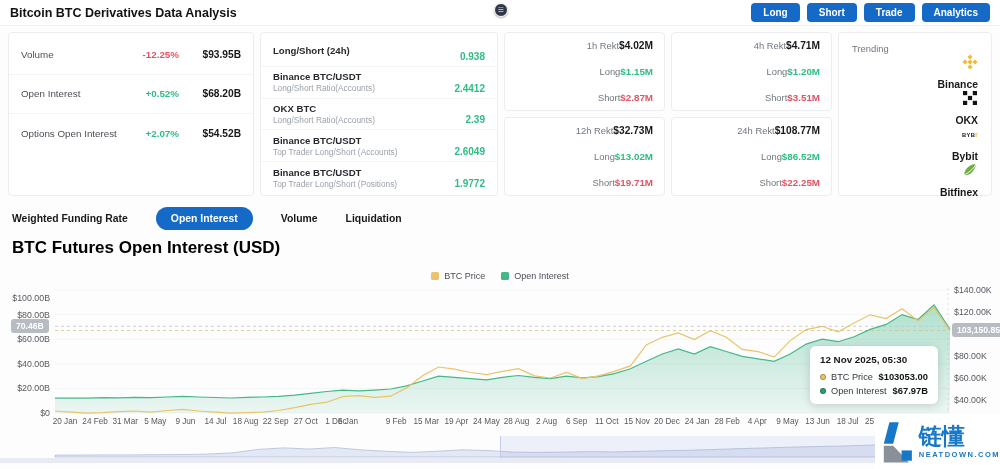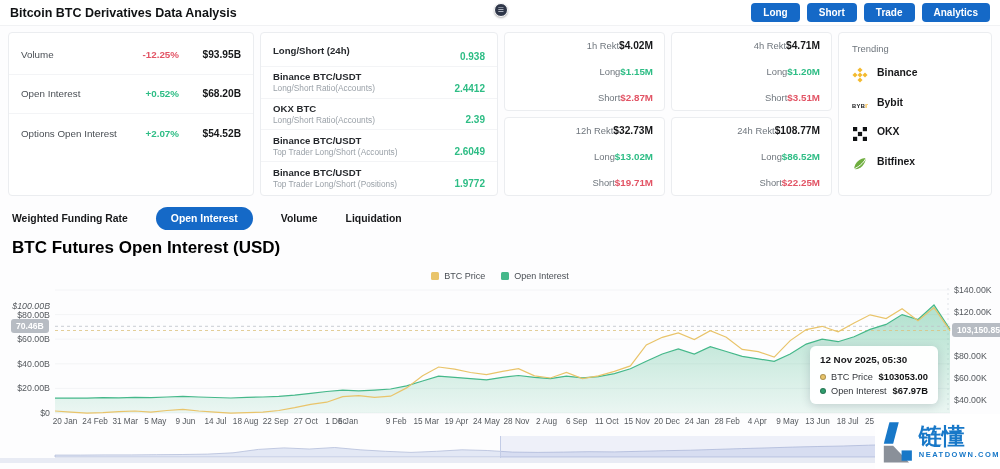--- a/index.html
+++ b/index.html
@@ -36,21 +36,21 @@
   .card-rekt { width:161px; height:79px; padding:7px 11px; display:flex; flex-direction:column; justify-content:space-between; }
   .k-row { display:flex; align-items:center; }
   .k-label { flex:1; font-size:9.4px; color:#6f767d; }
   .k-total { font-size:10.2px; font-weight:700; color:#17181a; }
   .k-long { font-size:9.8px; font-weight:600; color:#2ebd85; }
   .k-short { font-size:9.8px; font-weight:600; color:#e25465; }
 
   .card-trending { left:830px; top:0; width:154px; height:164px; padding:10px 13px; display:flex; flex-direction:column; }
   .t-title { font-size:9.4px; color:#6f767d; }
   .t-items { flex:1; display:flex; flex-direction:column; justify-content:space-evenly; }
-  .t-item { display:flex; align-items:flex-start; gap:9px; cursor:pointer; }
+  .t-item { display:flex; align-items:flex-end; gap:9px; cursor:pointer;flex-direction:column; }
   .t-name { font-size:10.4px; font-weight:700; color:#17181a; }
   .t-ico { width:16px; height:16px; display:inline-flex; align-items:center; justify-content:center; }
 
   
   .tabs { position:absolute; top:205px; left:12px; display:flex; align-items:center; gap:28px; height:26px; }
   .tab { font-size:10.4px; font-weight:700; color:#17181a; cursor:pointer; white-space:nowrap; }
   .tab.active { background:#1569c7; color:#fff; padding:6px 15px; border-radius:15px; }
 
   .chart-title { position:absolute; top:238px; left:12px; font-size:17px; font-weight:700; color:#000; }
 
@@ -232,39 +232,39 @@
                   <rect x="6.2" y="6.2" width="3.6" height="3.6" transform="rotate(45 8 8)"></rect>
                   <rect x="11.2" y="6.2" width="3.6" height="3.6" transform="rotate(45 13 8)"></rect>
                   <rect x="6.2" y="11.2" width="3.6" height="3.6" transform="rotate(45 8 13)"></rect>
                 </g>
               </svg>
             </span>
             <span class="t-name">Binance</span>
           </div>
           <div class="t-item">
             <span class="t-ico">
-              <svg width="18" height="10" viewBox="0 0 18 10">
-                <text x="0" y="8" font-family="Liberation Sans, sans-serif" font-size="6.5" font-weight="bold" fill="#101214" letter-spacing="0.4">BYB<tspan fill="#f7a600">IT</tspan></text>
-              </svg>
-            </span>
-            <span class="t-name">Bybit</span>
-          </div>
-          <div class="t-item">
-            <span class="t-ico">
               <svg width="14" height="14" viewBox="0 0 14 14">
                 <g fill="#101214">
                   <rect x="0" y="0" width="4.2" height="4.2"></rect>
                   <rect x="9.8" y="0" width="4.2" height="4.2"></rect>
                   <rect x="4.9" y="4.9" width="4.2" height="4.2"></rect>
                   <rect x="0" y="9.8" width="4.2" height="4.2"></rect>
                   <rect x="9.8" y="9.8" width="4.2" height="4.2"></rect>
                 </g>
               </svg>
             </span>
             <span class="t-name">OKX</span>
+          </div>
+          <div class="t-item">
+            <span class="t-ico">
+              <svg width="18" height="10" viewBox="0 0 18 10">
+                <text x="0" y="8" font-family="Liberation Sans, sans-serif" font-size="6.5" font-weight="bold" fill="#101214" letter-spacing="0.4">BYB<tspan fill="#f7a600">IT</tspan></text>
+              </svg>
+            </span>
+            <span class="t-name">Bybit</span>
           </div>
           <div class="t-item">
             <span class="t-ico">
               <svg width="16" height="16" viewBox="0 0 16 16">
                 <path d="M2 13 C3 6, 8 2, 14 2 C13 9, 8 14, 2 13 Z" fill="#6fae3f"></path>
                 <path d="M2 13 C6 11, 11 8, 14 2" stroke="#fff" stroke-width="1" fill="none"></path>
               </svg>
             </span>
             <span class="t-name">Bitfinex</span>
           </div>
@@ -307,21 +307,21 @@
         <line x1="55" y1="103.4" x2="950" y2="103.4" stroke="#f3f4f6" stroke-width="1"></line>
         <line x1="55" y1="128.0" x2="950" y2="128.0" stroke="#f3f4f6" stroke-width="1"></line>
         <line x1="948" y1="3" x2="948" y2="128" stroke="#e0e3e8" stroke-dasharray="2,3"></line>
         <path d="M55.0,113.2 L71.0,113.0 L87.0,113.2 L102.9,112.6 L118.9,112.9 L134.9,112.3 L150.9,112.6 L166.9,112.0 L182.9,111.4 L198.8,112.0 L214.8,112.5 L230.8,113.0 L246.8,112.3 L262.8,112.0 L278.8,111.3 L294.7,110.2 L310.7,108.3 L326.7,106.5 L342.7,105.2 L358.7,105.9 L374.6,105.1 L390.6,104.0 L406.6,100.9 L422.6,96.0 L438.6,91.1 L454.6,92.3 L470.5,93.6 L486.5,94.8 L502.5,92.3 L518.5,90.5 L534.5,92.3 L550.4,93.6 L566.4,91.1 L582.4,92.9 L598.4,91.7 L614.4,88.6 L630.4,83.7 L646.3,76.3 L662.3,69.0 L678.3,64.0 L694.3,69.0 L710.3,61.6 L726.3,66.5 L742.2,71.4 L758.2,73.9 L774.2,76.3 L790.2,69.0 L806.2,59.1 L822.1,54.2 L838.1,56.7 L854.1,51.7 L870.1,44.4 L886.1,39.4 L902.1,29.6 L918.0,34.5 L934.0,19.8 L950.0,44.4 L950,128 L55,128 Z" fill="url(#oiGrad)" stroke="none"></path>
         <line x1="55" y1="41.3" x2="950" y2="41.3" stroke="#bcc1c8" stroke-width="0.8" stroke-dasharray="3,3"></line>
         <line x1="55" y1="45.5" x2="950" y2="45.5" stroke="#dcc27e" stroke-width="0.8" stroke-dasharray="3,3"></line>
         <path d="M55.0,113.2 L71.0,113.0 L87.0,113.2 L102.9,112.6 L118.9,112.9 L134.9,112.3 L150.9,112.6 L166.9,112.0 L182.9,111.4 L198.8,112.0 L214.8,112.5 L230.8,113.0 L246.8,112.3 L262.8,112.0 L278.8,111.3 L294.7,110.2 L310.7,108.3 L326.7,106.5 L342.7,105.2 L358.7,105.9 L374.6,105.1 L390.6,104.0 L406.6,100.9 L422.6,96.0 L438.6,91.1 L454.6,92.3 L470.5,93.6 L486.5,94.8 L502.5,92.3 L518.5,90.5 L534.5,92.3 L550.4,93.6 L566.4,91.1 L582.4,92.9 L598.4,91.7 L614.4,88.6 L630.4,83.7 L646.3,76.3 L662.3,69.0 L678.3,64.0 L694.3,69.0 L710.3,61.6 L726.3,66.5 L742.2,71.4 L758.2,73.9 L774.2,76.3 L790.2,69.0 L806.2,59.1 L822.1,54.2 L838.1,56.7 L854.1,51.7 L870.1,44.4 L886.1,39.4 L902.1,29.6 L918.0,34.5 L934.0,19.8 L950.0,44.4" fill="none" stroke="#45b88a" stroke-width="1.2"></path>
         <path d="M55.0,126.0 L71.0,127.1 L87.0,128.2 L102.9,127.7 L118.9,126.6 L134.9,126.0 L150.9,127.1 L166.9,125.5 L182.9,124.4 L198.8,126.0 L214.8,127.1 L230.8,128.2 L246.8,127.7 L262.8,127.1 L278.8,125.5 L294.7,122.7 L310.7,119.4 L326.7,117.2 L342.7,111.7 L358.7,110.6 L374.6,112.3 L390.6,111.2 L406.6,102.9 L422.6,90.8 L438.6,82.0 L454.6,84.2 L470.5,87.5 L486.5,89.7 L502.5,86.4 L518.5,83.7 L534.5,90.8 L550.4,93.0 L566.4,87.5 L582.4,93.6 L598.4,90.8 L614.4,86.4 L630.4,80.9 L646.3,60.0 L662.3,52.3 L678.3,47.9 L694.3,54.5 L710.3,45.7 L726.3,52.3 L742.2,64.4 L758.2,66.6 L774.2,72.1 L790.2,55.6 L806.2,44.6 L822.1,41.3 L838.1,46.8 L854.1,38.0 L870.1,29.8 L886.1,33.6 L902.1,23.7 L918.0,35.8 L934.0,22.6 L950.0,45.7" fill="none" stroke="#e9c46a" stroke-width="1.2"></path>
       </svg>
     <div id="yTicksLeft">
-        <div class="ytick left" style="top: 16px; font-style: italic;">$100.00B</div>
+        <div class="ytick left" style="top: 8px;">$100.00B</div>
         <div class="ytick left" style="top: 24.6px;">$80.00B</div>
         <div class="ytick left" style="top: 49.2px;">$60.00B</div>
         <div class="ytick left" style="top: 73.8px;">$40.00B</div>
         <div class="ytick left" style="top: 98.4px;">$20.00B</div>
         <div class="ytick left" style="top: 123px;">$0</div>
       </div>
     <div id="yTicksRight">
         <div class="ytick right" style="top: 0px;">$140.00K</div>
         <div class="ytick right" style="top: 22px;">$120.00K</div>
         <div class="ytick right" style="top: 66px;">$80.00K</div>
@@ -341,21 +341,21 @@
       <div class="xtick" style="left: 198.5px;">14 Jul</div>
       <div class="xtick" style="left: 228.6px;">18 Aug</div>
       <div class="xtick" style="left: 258.7px;">22 Sep</div>
       <div class="xtick" style="left: 288.8px;">27 Oct</div>
       <div class="xtick" style="left: 318.9px;">1 Dec</div>
       <div class="xtick" style="left: 331px;">5 Jan</div>
       <div class="xtick" style="left: 379.1px;">9 Feb</div>
       <div class="xtick" style="left: 409.2px;">15 Mar</div>
       <div class="xtick" style="left: 439.3px;">19 Apr</div>
       <div class="xtick" style="left: 469.4px;">24 May</div>
-      <div class="xtick" style="left: 499.5px;">28 Nov</div>
+      <div class="xtick" style="left: 499.5px;">28 Aug</div>
       <div class="xtick" style="left: 529.6px;">2 Aug</div>
       <div class="xtick" style="left: 559.7px;">6 Sep</div>
       <div class="xtick" style="left: 589.8px;">11 Oct</div>
       <div class="xtick" style="left: 619.9px;">15 Nov</div>
       <div class="xtick" style="left: 650px;">20 Dec</div>
       <div class="xtick" style="left: 680.1px;">24 Jan</div>
       <div class="xtick" style="left: 710.2px;">28 Feb</div>
       <div class="xtick" style="left: 740.3px;">4 Apr</div>
       <div class="xtick" style="left: 770.4px;">9 May</div>
       <div class="xtick" style="left: 800.5px;">13 Jun</div>

